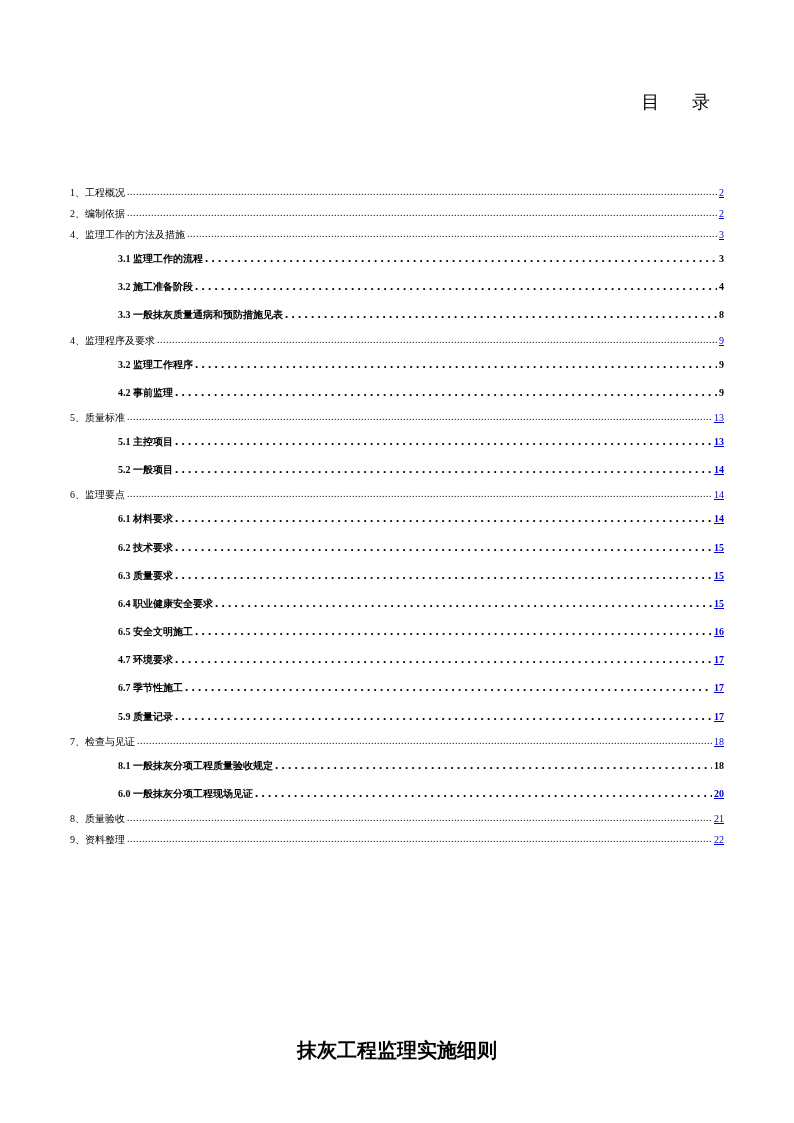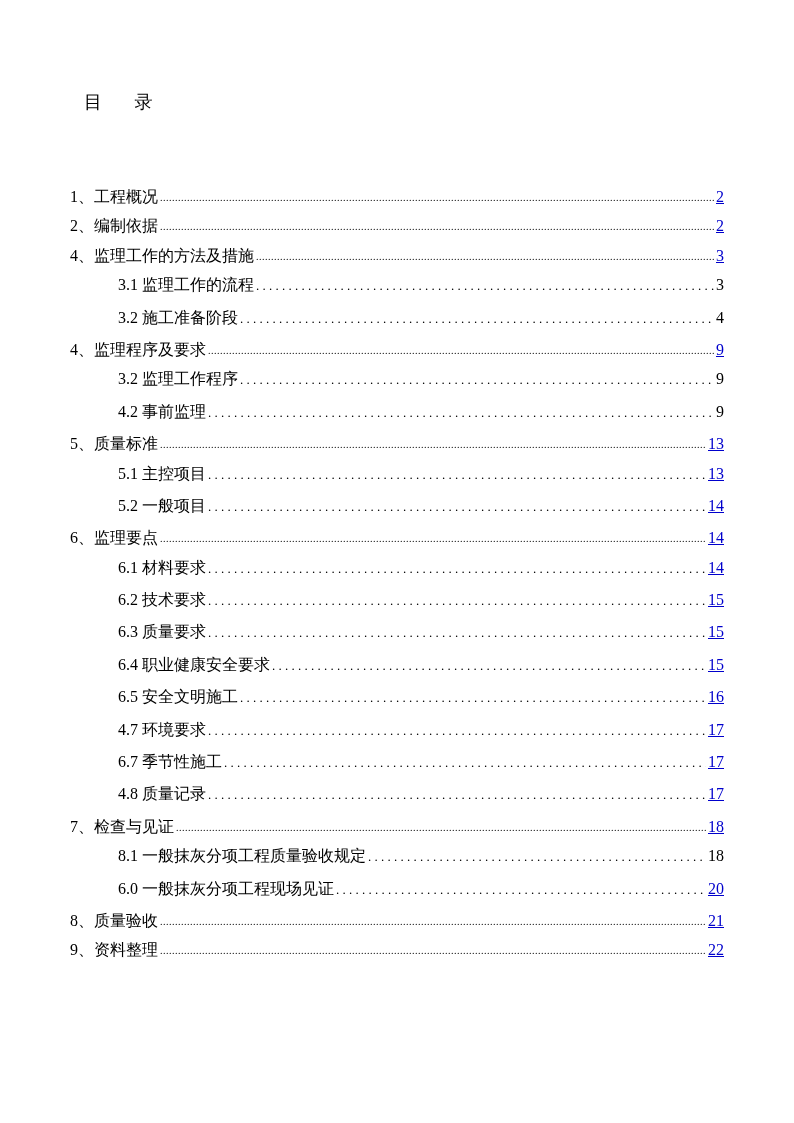--- a/index.html
+++ b/index.html
@@ -10,42 +10,43 @@
     body {
       width: 794px;
       height: 1123px;
       background: #fff;
       font-family: "SimSun", "宋体", serif;
       color: #000;
       padding: 90px 70px 60px 70px;
       position: relative;
     }
     .toc-title {
-      text-align: left;
+      text-align: right;
       font-size: 18px;
       font-weight: normal;
       letter-spacing: 14px;
       margin-bottom: 72px;
       padding-left: 14px;
     }
     .toc-entry {
       display: flex;
       align-items: baseline;
       font-size: 13px;
       margin-bottom: 8px;
       line-height: 1.4;
     }
     .toc-entry.level1 {
-      font-size: 16px;
+      font-size: 10px;
       margin-bottom: 7px;
     }
     .toc-entry.level2 {
       padding-left: 48px;
-      font-size: 16px;
+      font-size: 10px;
       margin-bottom: 10px;
+      font-weight: bold;
     }
     .toc-label {
       white-space: nowrap;
     }
     .toc-leader {
       flex: 1;
       overflow: hidden;
       white-space: nowrap;
       margin: 0 2px;
       position: relative;
@@ -102,20 +103,25 @@
     <div class="toc-entry level2">
       <span class="toc-label">3.1 监理工作的流程</span>
       <span class="toc-leader"></span>
       <span class="toc-page">3</span>
     </div>
     <div class="toc-entry level2">
       <span class="toc-label">3.2 施工准备阶段</span>
       <span class="toc-leader"></span>
       <span class="toc-page">4</span>
     </div>
+    <div class="toc-entry level2">
+      <span class="toc-label">3.3 一般抹灰质量通病和预防措施见表</span>
+      <span class="toc-leader"></span>
+      <span class="toc-page">8</span>
+    </div>
     <div class="toc-entry level1">
       <span class="toc-label">4、监理程序及要求</span>
       <span class="toc-leader"></span>
       <span class="toc-page linked">9</span>
     </div>
     <div class="toc-entry level2">
       <span class="toc-label">3.2 监理工作程序</span>
       <span class="toc-leader"></span>
       <span class="toc-page">9</span>
     </div>
@@ -173,21 +179,21 @@
       <span class="toc-label">4.7 环境要求</span>
       <span class="toc-leader"></span>
       <span class="toc-page linked">17</span>
     </div>
     <div class="toc-entry level2">
       <span class="toc-label">6.7 季节性施工</span>
       <span class="toc-leader"></span>
       <span class="toc-page linked">17</span>
     </div>
     <div class="toc-entry level2">
-      <span class="toc-label">4.8 质量记录</span>
+      <span class="toc-label">5.9 质量记录</span>
       <span class="toc-leader"></span>
       <span class="toc-page linked">17</span>
     </div>
     <div class="toc-entry level1">
       <span class="toc-label">7、检查与见证</span>
       <span class="toc-leader"></span>
       <span class="toc-page linked">18</span>
     </div>
     <div class="toc-entry level2">
       <span class="toc-label">8.1 一般抹灰分项工程质量验收规定</span>

